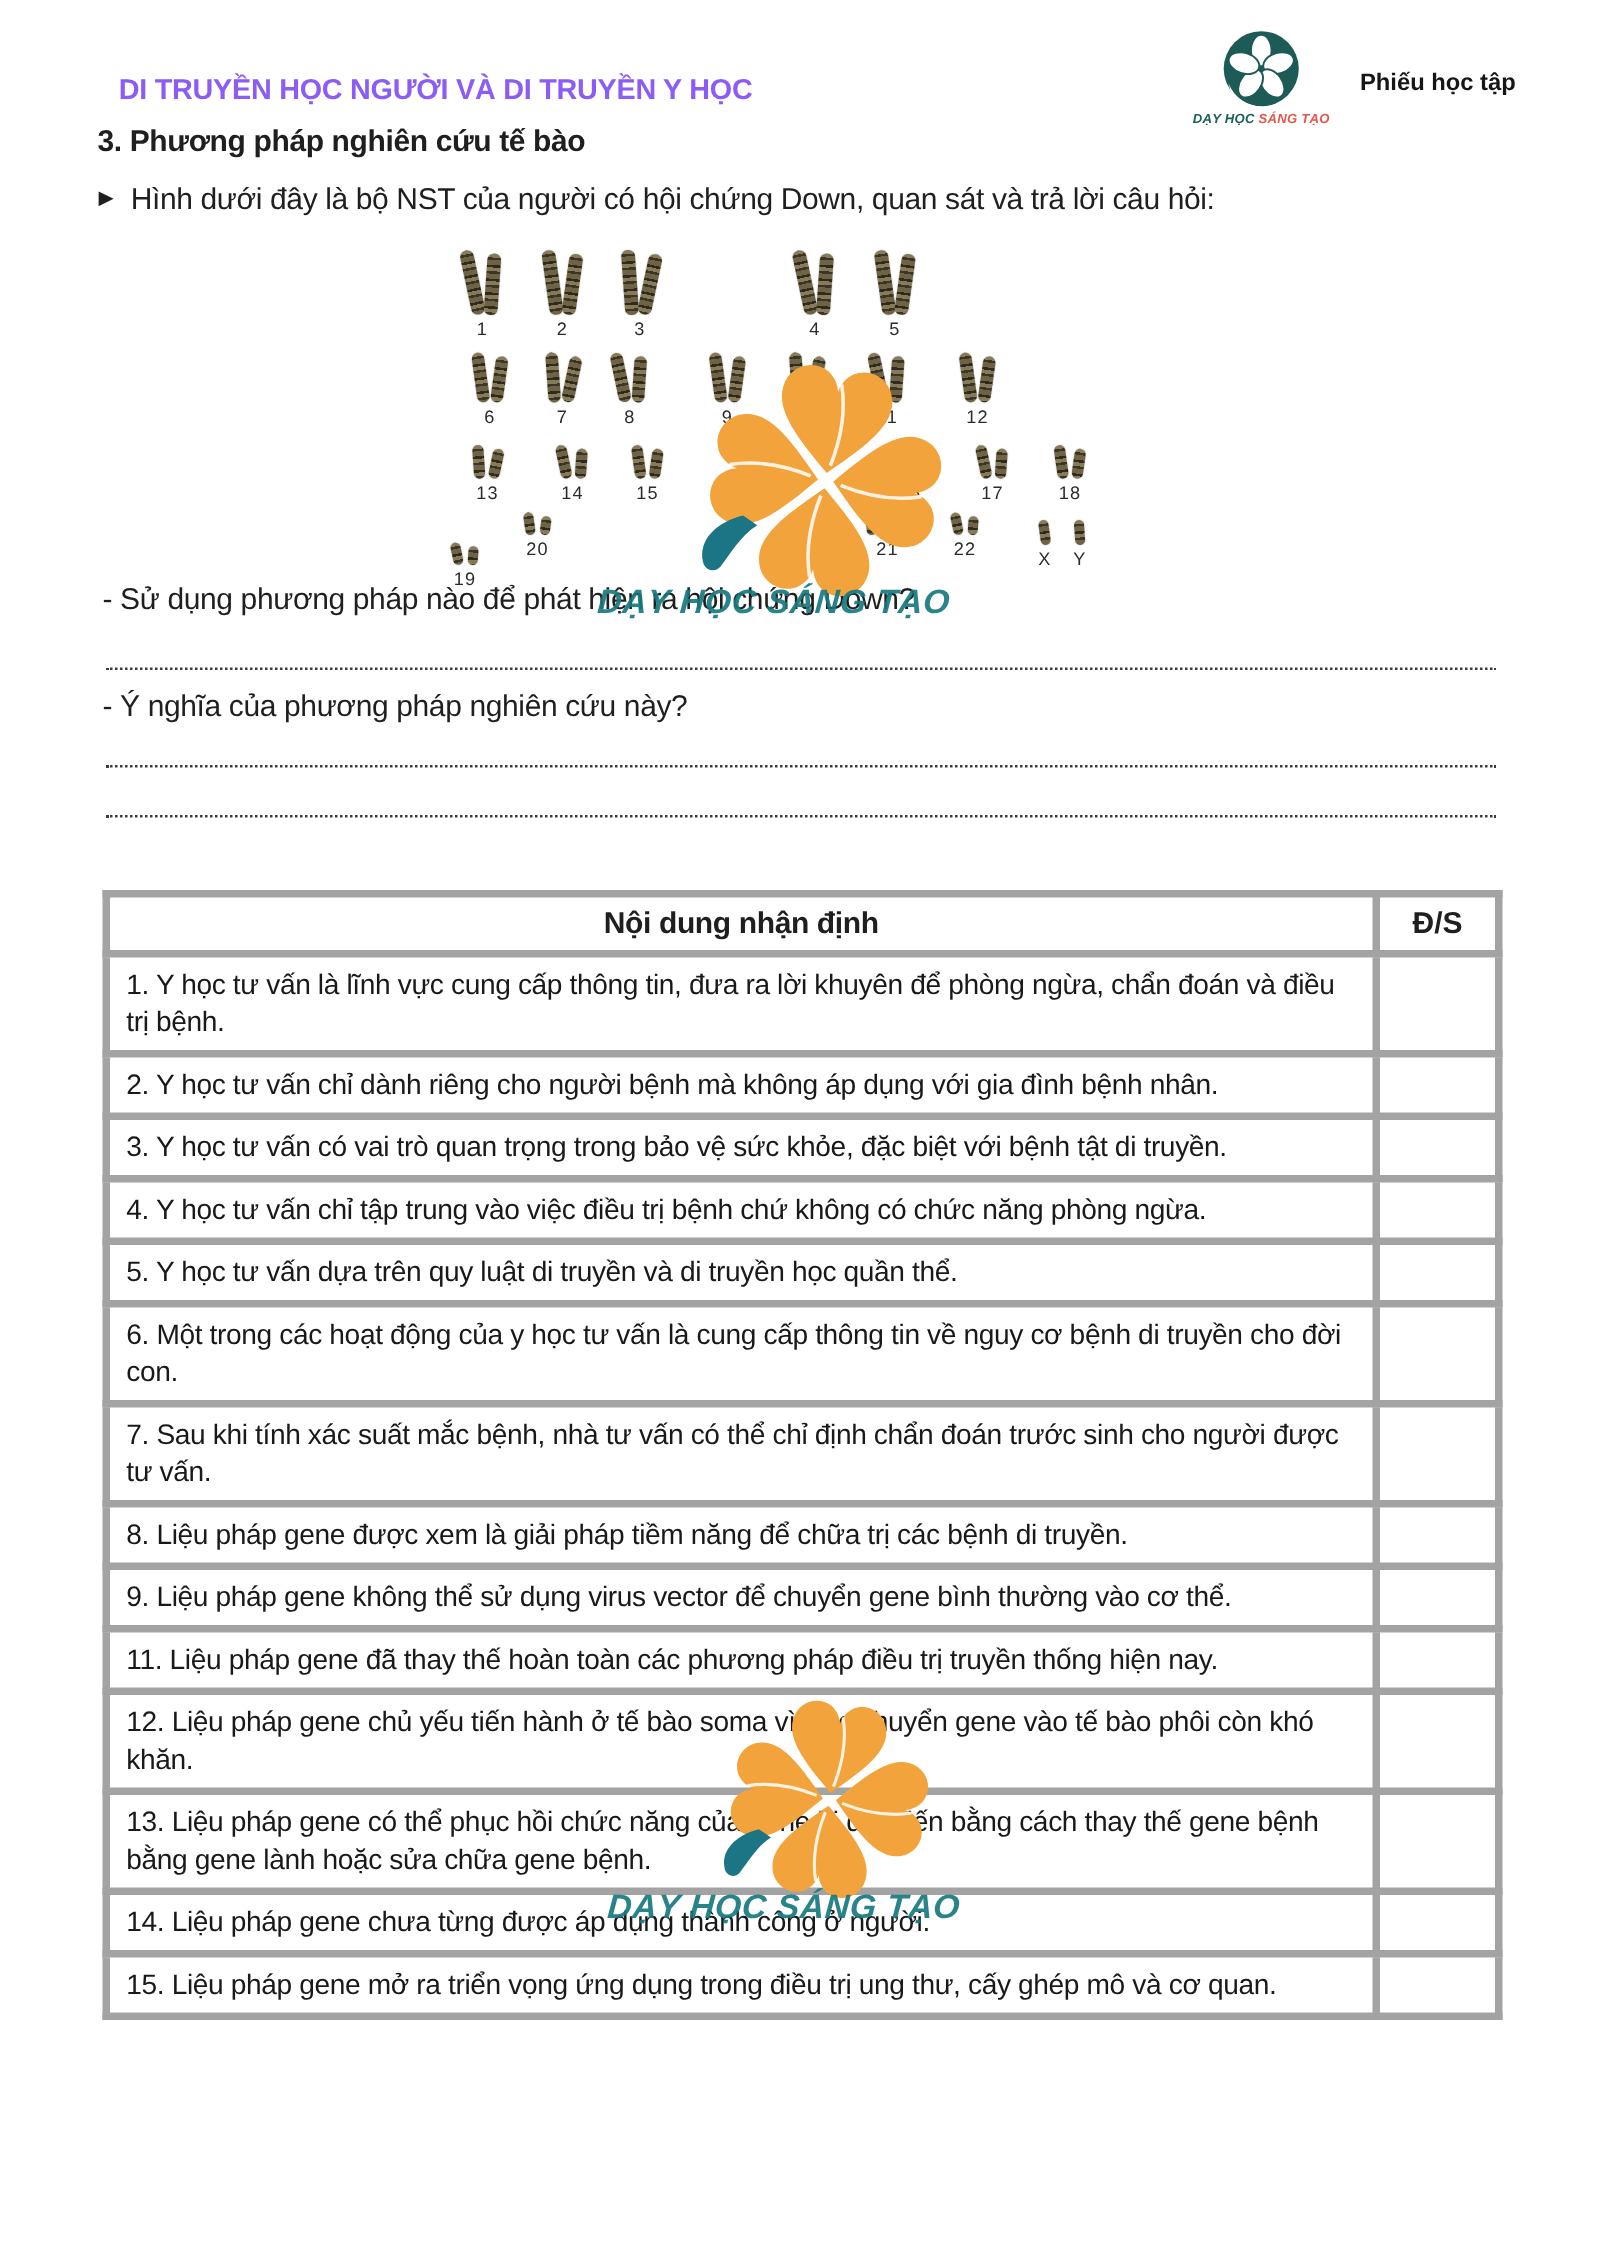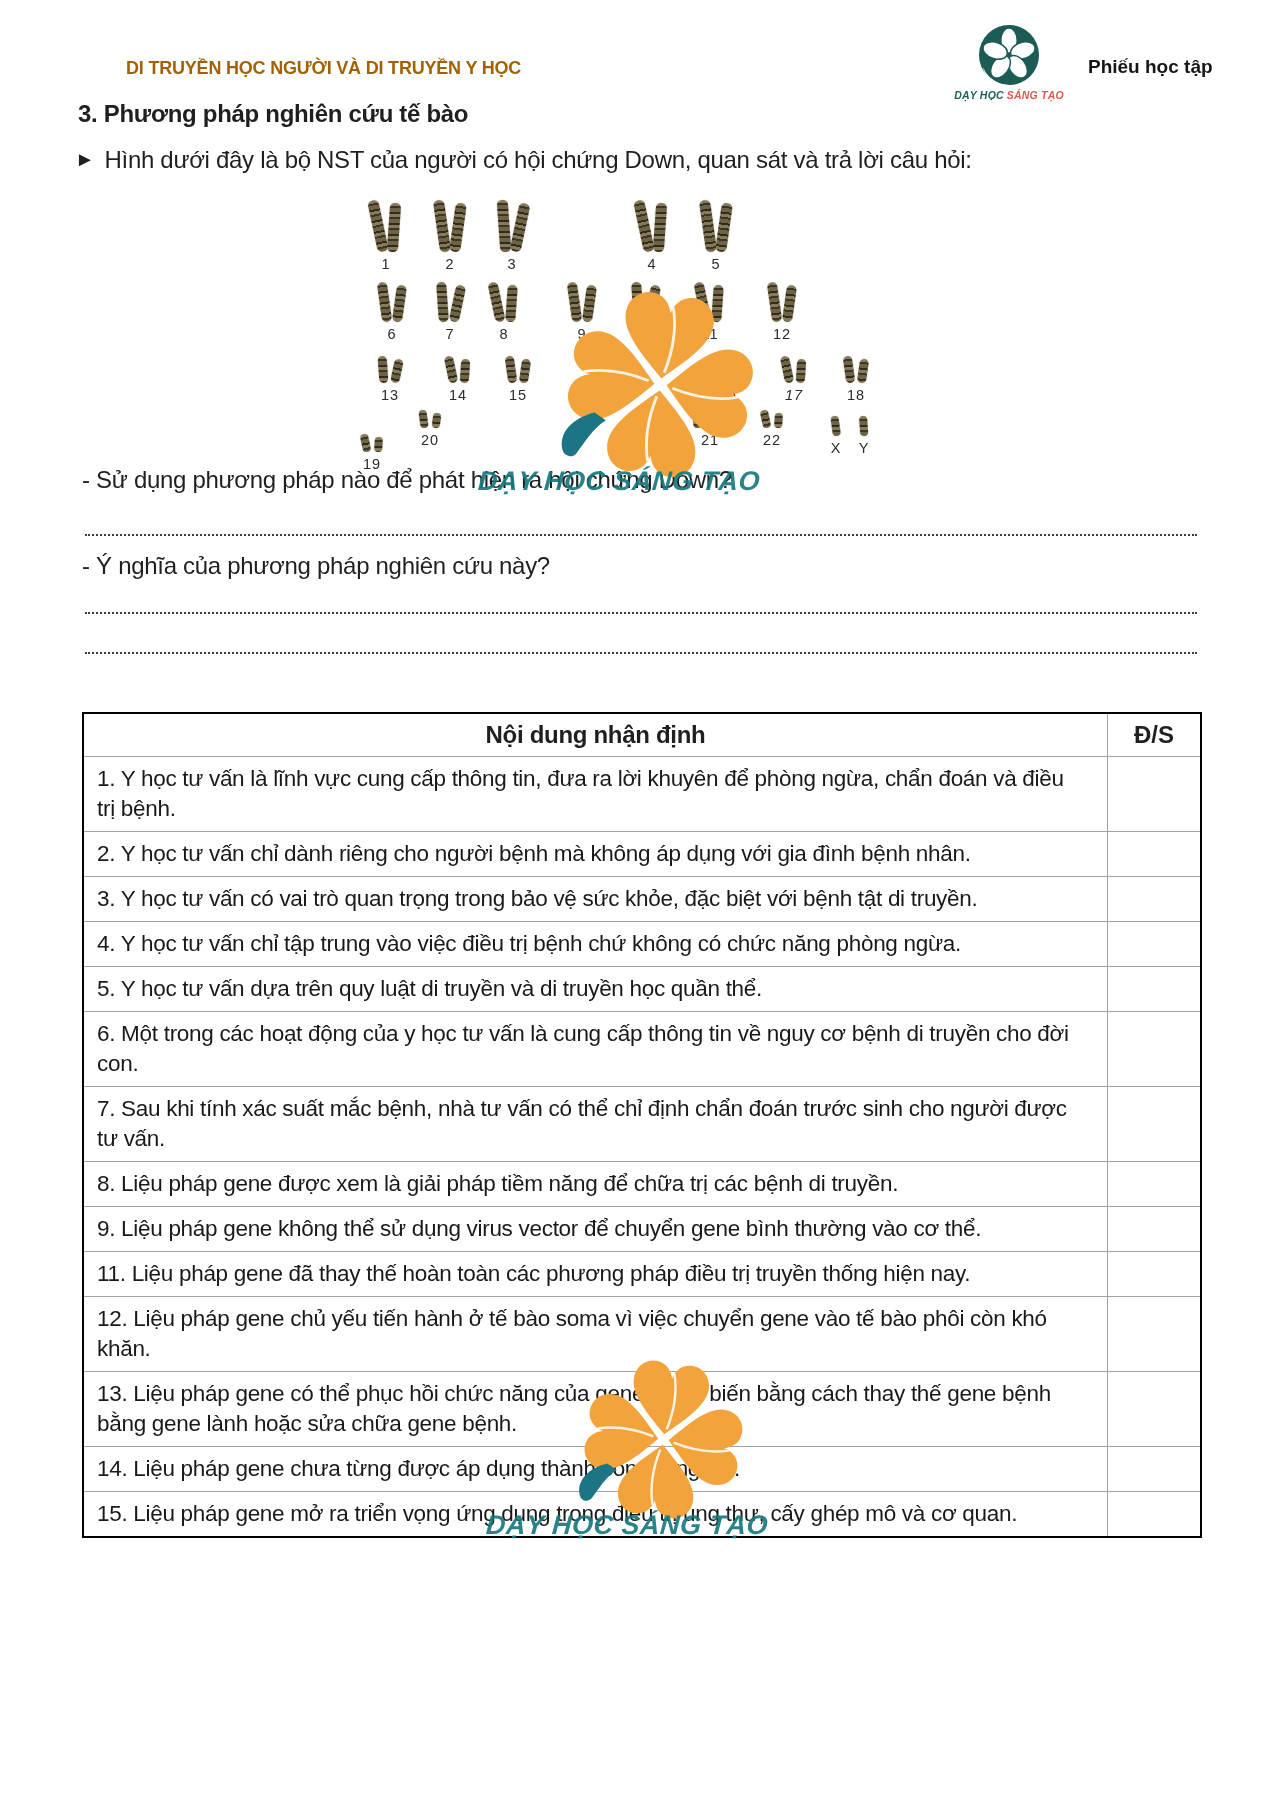--- a/index.html
+++ b/index.html
@@ -3,21 +3,21 @@
 <meta charset="utf-8">
 <style>
   html,body{margin:0;padding:0;background:#e8e8e8;}
   .page{
     position:relative; width:1280px; height:1810px; background:#ffffff;
     margin:0 auto; overflow:hidden;
     font-family:"Liberation Sans","DejaVu Sans",sans-serif;
     color:#1f1f1f;
   }
   
-  .doc-title{position:absolute; left:95px; top:58px; font-size:18px; font-weight:bold; letter-spacing:-0.2px; color:#a16207;margin-left:31px;}
+  .doc-title{position:absolute; left:95px; top:58px; font-size:23px; font-weight:bold; letter-spacing:-0.2px; color:#8b5cf6;}
   .logo-wrap{position:absolute; left:948px; top:24px; width:122px; display:flex; flex-direction:column; align-items:center;}
   .logo-sub{margin-top:3px; font-size:10.5px; font-style:italic; font-weight:bold; white-space:nowrap; letter-spacing:0.2px;}
   .logo-sub .t1{color:#1a5f5a;}
   .logo-sub .t2{color:#e2574c; margin-left:3px;}
   .sheet-label{position:absolute; left:1088px; top:56px; font-size:19px; font-weight:600; color:#161616;}
   
   .s3-title{position:absolute; left:78px; top:100px; font-size:24px; font-weight:bold; letter-spacing:-0.3px;}
   .instruction{position:absolute; left:75px; top:146px; font-size:24px; letter-spacing:-0.3px;}
   .instruction .marker{font-size:20px; margin-right:10px; position:relative; top:-2px;}
   .question{position:absolute; left:82px; font-size:24px; letter-spacing:-0.3px;}
@@ -39,21 +39,21 @@
   .clover-mark{position:absolute; z-index:5; pointer-events:none;}
   .clover-1{left:558px; top:282px; width:205px; height:205px;}
   .clover-2{left:576px; top:1352px; width:175px; height:175px;}
   .wm-text{position:absolute; z-index:6; font-size:27px; font-style:italic; font-weight:bold;
     color:#177a80; letter-spacing:0.5px; white-space:nowrap; transform:skewX(-4deg); opacity:.92;}
   .wm-1{left:478px; top:466px;}
   .wm-2{left:486px; top:1510px;}
   
   .tbl-wrap{position:absolute; left:82px; top:712px; width:1120px; z-index:2;}
   table.statements{border-collapse:collapse; width:100%; table-layout:fixed;}
-  table.statements td,table.statements th{border:1px solid #a3a3a3;}
+  table.statements td,table.statements th{border:6px solid #a3a3a3;}
   table.statements{border:2.5px solid #000;}
   th.hdr-content{font-size:24px; font-weight:bold; text-align:center; padding:7px 4px; letter-spacing:-0.3px;}
   th.hdr-ds{width:68px; font-size:24px; font-weight:bold; text-align:center; padding:7px 12px;}
   td.stmt-cell{font-size:22.5px; line-height:30px; padding:7px 24px 7px 13px; letter-spacing:-0.3px; color:#191919;}
   td.ds-cell{width:68px;}
 </style>
 </head>
 <body>
 
 <svg width="0" height="0" style="position:absolute">
@@ -208,21 +208,21 @@
         </div>
         <div class="chr-label">15</div>
       </div>
       <div class="chr-group" style="left: 728px; top: 356px;">
         <div class="chr-blobs">
           <div class="chr" style="width: 9px; height: 27px; transform: rotate(-4deg);"></div>
           <div class="chr" style="width: 9px; height: 24px; transform: rotate(12deg);"></div>
         </div>
         <div class="chr-label">16</div>
       </div>
-      <div class="chr-group" style="left: 794px; top: 356px; font-style: italic;">
+      <div class="chr-group" style="left: 794px; top: 356px;">
         <div class="chr-blobs">
           <div class="chr" style="width: 9px; height: 27px; transform: rotate(-12deg);"></div>
           <div class="chr" style="width: 9px; height: 24px; transform: rotate(4deg);"></div>
         </div>
         <div class="chr-label">17</div>
       </div>
       <div class="chr-group" style="left: 856px; top: 356px;">
         <div class="chr-blobs">
           <div class="chr" style="width: 9px; height: 27px; transform: rotate(-8deg);"></div>
           <div class="chr" style="width: 9px; height: 24px; transform: rotate(8deg);"></div>

